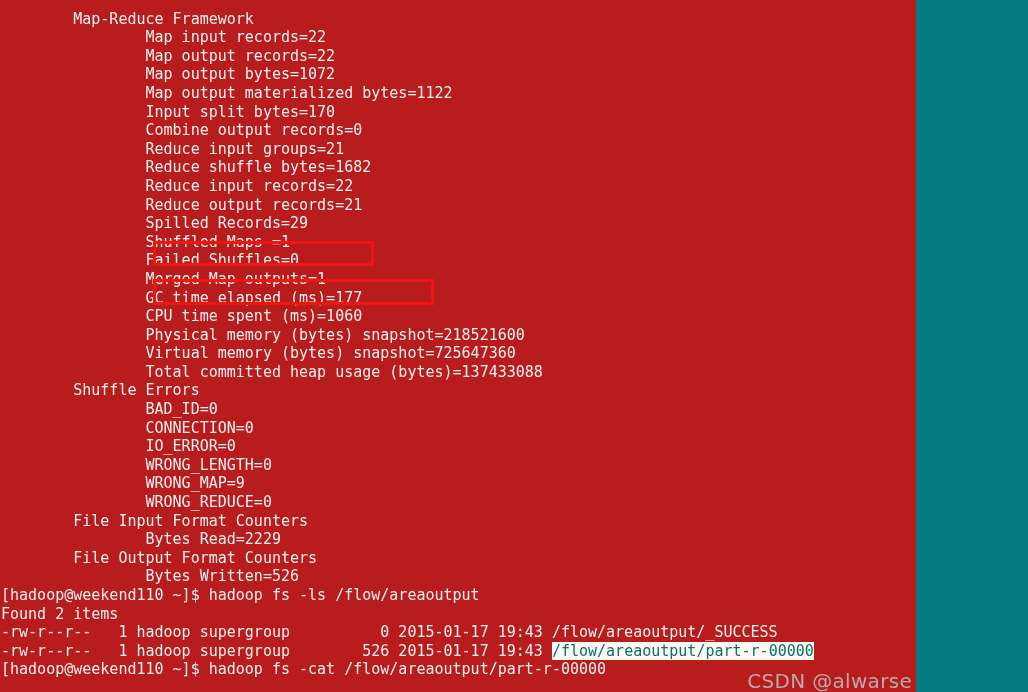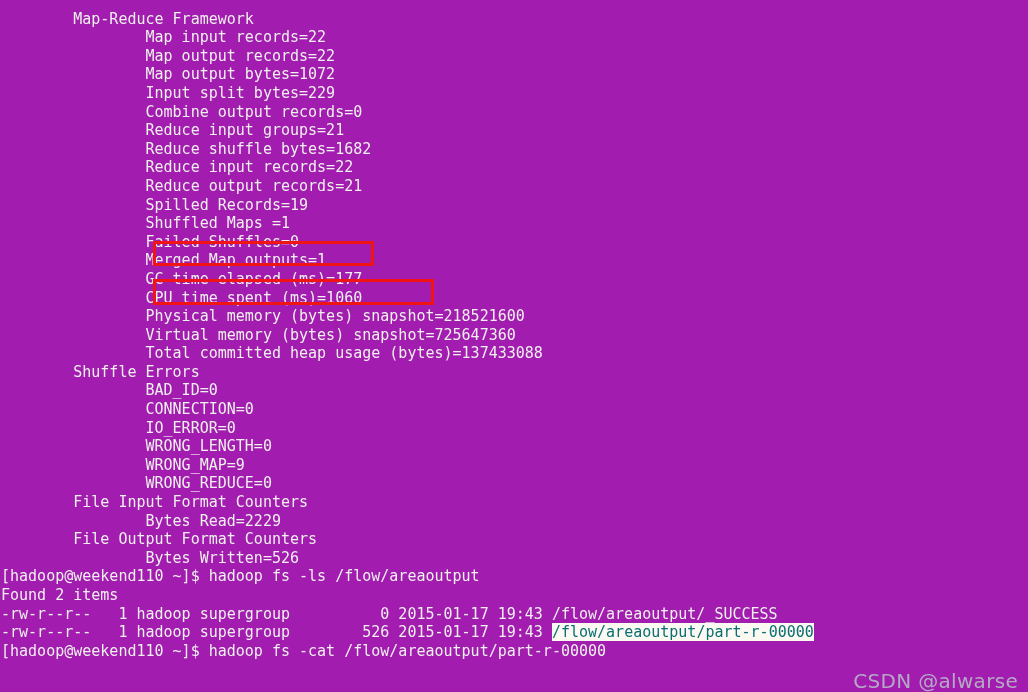--- a/index.html
+++ b/index.html
@@ -3,23 +3,23 @@
 <meta charset="utf-8">
 <title>Hadoop Terminal Output</title>
 <style>
   html, body {
     margin: 0;
     padding: 0;
     background: #047c80;
   }
   #terminal {
     position: relative;
-    width: 1028px;
+    width: 916px;
     height: 692px;
-    background: #a21caf;
+    background: #b91c1c;
     overflow: hidden;
     font-family: "DejaVu Sans Mono", "Liberation Mono", monospace;
     font-size: 15px;
     line-height: 18.6px;
     letter-spacing: 0px;
     color: #f2f2f2;
     -webkit-font-smoothing: none;
   }
   #lines {
     position: absolute;
@@ -54,48 +54,49 @@
     height: 25px;
   }
   #redbox-merged-map-outputs {
     left: 153px;
     top: 279px;
     width: 281px;
     height: 26px;
   }
   #watermark {
     position: absolute;
-    right: 10px;
+    right: 4px;
     bottom: 1px;
     font-family: "DejaVu Sans", "Liberation Sans", sans-serif;
     font-size: 20px;
     color: #b9c9c9;
     opacity: 0.82;
     letter-spacing: 0.3px;
     white-space: pre;
   }
 </style>
 </head>
 <body>
 
 <div id="terminal">
 
   <div id="lines">
       <div class="line" style="visibility: hidden;">                 pppp  ssssssss  ss  ssssssss  ssssss  ss  ssssss  ssssss</div>
       <div class="line">        Map-Reduce Framework</div>
       <div class="line">                Map input records=22</div>
       <div class="line">                Map output records=22</div>
       <div class="line">                Map output bytes=1072</div>
-      <div class="line">                Input split bytes=229</div>
+      <div class="line">                Map output materialized bytes=1122</div>
+      <div class="line">                Input split bytes=170</div>
       <div class="line">                Combine output records=0</div>
       <div class="line">                Reduce input groups=21</div>
       <div class="line">                Reduce shuffle bytes=1682</div>
       <div class="line">                Reduce input records=22</div>
       <div class="line">                Reduce output records=21</div>
-      <div class="line">                Spilled Records=19</div>
+      <div class="line">                Spilled Records=29</div>
       <div class="line">                Shuffled Maps =1</div>
       <div class="line">                Failed Shuffles=0</div>
       <div class="line">                Merged Map outputs=1</div>
       <div class="line">                GC time elapsed (ms)=177</div>
       <div class="line">                CPU time spent (ms)=1060</div>
       <div class="line">                Physical memory (bytes) snapshot=218521600</div>
       <div class="line">                Virtual memory (bytes) snapshot=725647360</div>
       <div class="line">                Total committed heap usage (bytes)=137433088</div>
       <div class="line">        Shuffle Errors</div>
       <div class="line">                BAD_ID=0</div>

